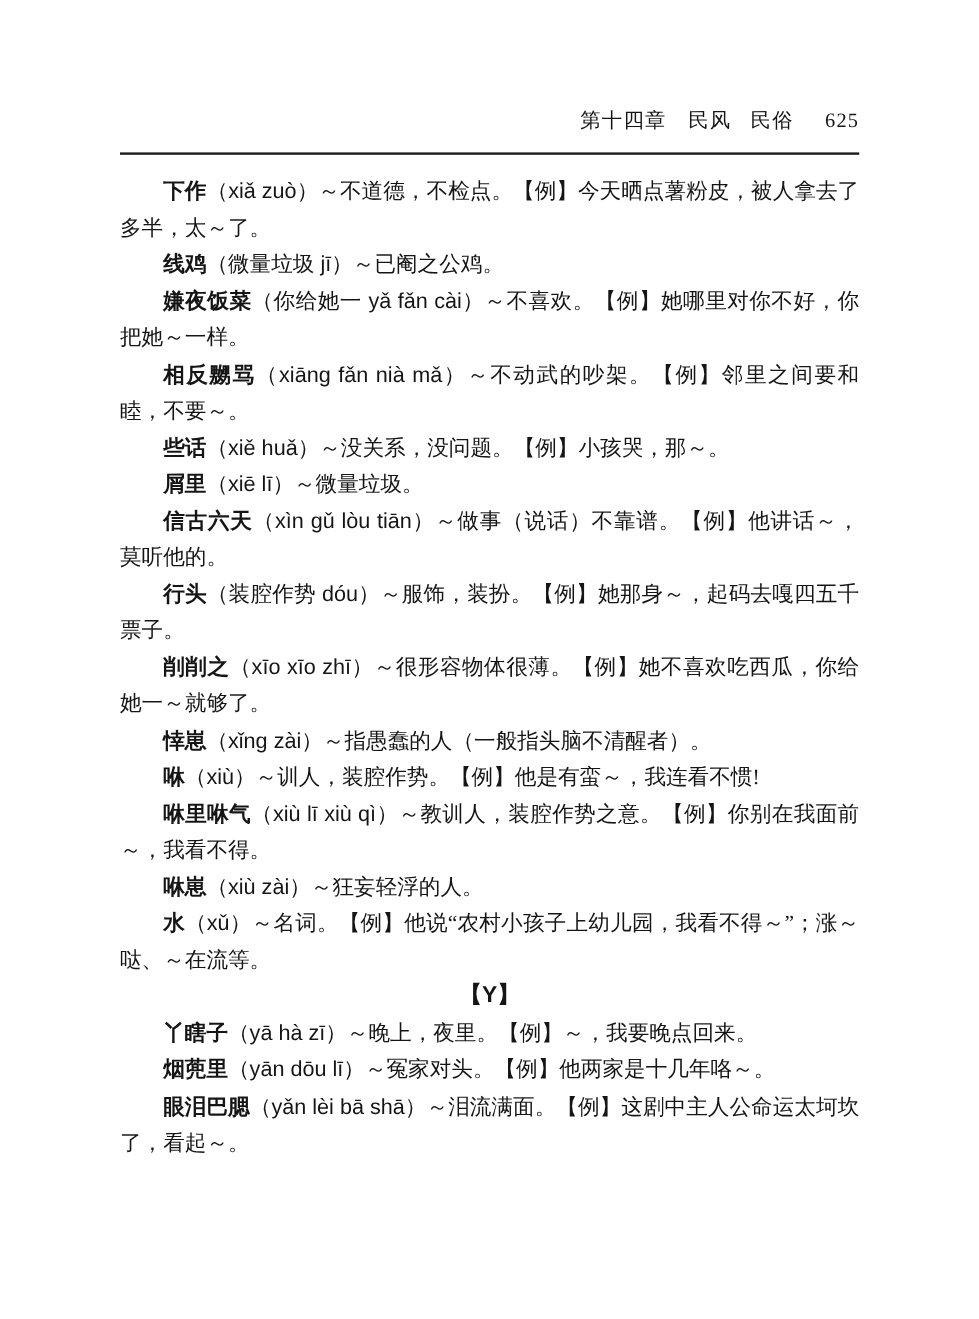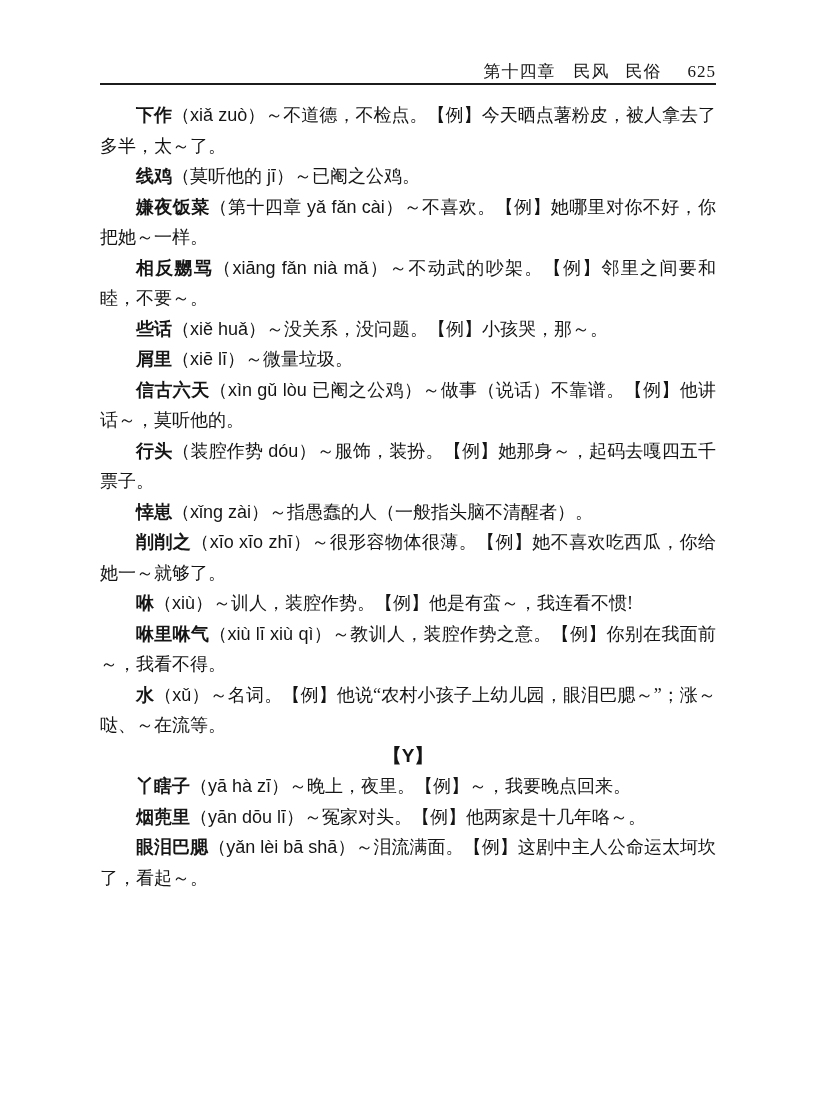--- a/index.html
+++ b/index.html
@@ -15,22 +15,22 @@
     font-family: "Liberation Serif", "DejaVu Serif", serif;
     overflow: hidden;
   }
   .page {
     position: absolute;
     left: 100px;
     top: 0;
     width: 616px;
   }
   .running-header {
-    margin-top: 60px;
-    padding-bottom: 0;
+    margin-top: 89px;
+    padding-bottom: 15px;
     border-bottom: 2px solid #1c1c1c;
     text-align: right;
     font-size: 17px;
     letter-spacing: 1px;
     white-space: nowrap;
   }
   .running-header .gap-sm { display: inline-block; width: 16px; }
   .running-header .gap-md { display: inline-block; width: 18px; }
   .running-header .gap-lg { display: inline-block; width: 26px; }
   .content {
@@ -65,31 +65,32 @@
 <body>
 
 <div class="page">
 
   <div class="running-header">
     <span>第十四章</span><span class="gap-md"></span><span>民风</span><span class="gap-sm"></span><span>民俗</span><span class="gap-lg"></span><span>625</span>
   </div>
 
   <div class="content" id="content">
       <p class="entry"><span class="term">下作</span><span class="pinyin">（xiǎ zuò）</span><span class="definition">～不道德，不检点。【例】今天晒点薯粉皮，被人拿去了多半，太～了。</span></p>
-      <p class="entry"><span class="term">线鸡</span><span class="pinyin">（莫听他的 jī）</span><span class="definition">～已阉之公鸡。</span></p>
-      <p class="entry"><span class="term">嫌夜饭菜</span><span class="pinyin">（第十四章 yǎ fǎn cài）</span><span class="definition">～不喜欢。【例】她哪里对你不好，你把她～一样。</span></p>
+      <p class="entry"><span class="term">线鸡</span><span class="pinyin">（微量垃圾 jī）</span><span class="definition">～已阉之公鸡。</span></p>
+      <p class="entry"><span class="term">嫌夜饭菜</span><span class="pinyin">（你给她一 yǎ fǎn cài）</span><span class="definition">～不喜欢。【例】她哪里对你不好，你把她～一样。</span></p>
       <p class="entry"><span class="term">相反嬲骂</span><span class="pinyin">（xiāng fǎn nià mǎ）</span><span class="definition">～不动武的吵架。【例】邻里之间要和睦，不要～。</span></p>
       <p class="entry"><span class="term">些话</span><span class="pinyin">（xiě huǎ）</span><span class="definition">～没关系，没问题。【例】小孩哭，那～。</span></p>
       <p class="entry"><span class="term">屑里</span><span class="pinyin">（xiē lī）</span><span class="definition">～微量垃圾。</span></p>
-      <p class="entry"><span class="term">信古六天</span><span class="pinyin">（xìn gǔ lòu 已阉之公鸡）</span><span class="definition">～做事（说话）不靠谱。【例】他讲话～，莫听他的。</span></p>
+      <p class="entry"><span class="term">信古六天</span><span class="pinyin">（xìn gǔ lòu tiān）</span><span class="definition">～做事（说话）不靠谱。【例】他讲话～，莫听他的。</span></p>
       <p class="entry"><span class="term">行头</span><span class="pinyin">（装腔作势 dóu）</span><span class="definition">～服饰，装扮。【例】她那身～，起码去嘎四五千票子。</span></p>
+      <p class="entry"><span class="term">削削之</span><span class="pinyin">（xīo xīo zhī）</span><span class="definition">～很形容物体很薄。【例】她不喜欢吃西瓜，你给她一～就够了。</span></p>
       <p class="entry"><span class="term">悻崽</span><span class="pinyin">（xǐng zài）</span><span class="definition">～指愚蠢的人（一般指头脑不清醒者）。</span></p>
-      <p class="entry"><span class="term">削削之</span><span class="pinyin">（xīo xīo zhī）</span><span class="definition">～很形容物体很薄。【例】她不喜欢吃西瓜，你给她一～就够了。</span></p>
       <p class="entry"><span class="term">咻</span><span class="pinyin">（xiù）</span><span class="definition">～训人，装腔作势。【例】他是有蛮～，我连看不惯!</span></p>
       <p class="entry"><span class="term">咻里咻气</span><span class="pinyin">（xiù lī xiù qì）</span><span class="definition">～教训人，装腔作势之意。【例】你别在我面前～，我看不得。</span></p>
-      <p class="entry"><span class="term">水</span><span class="pinyin">（xǔ）</span><span class="definition">～名词。【例】他说“农村小孩子上幼儿园，眼泪巴腮～”；涨～哒、～在流等。</span></p>
+      <p class="entry"><span class="term">咻崽</span><span class="pinyin">（xiù zài）</span><span class="definition">～狂妄轻浮的人。</span></p>
+      <p class="entry"><span class="term">水</span><span class="pinyin">（xǔ）</span><span class="definition">～名词。【例】他说“农村小孩子上幼儿园，我看不得～”；涨～哒、～在流等。</span></p>
       <p class="section-heading">【Y】</p>
       <p class="entry"><span class="term">丫瞎子</span><span class="pinyin">（yā hà zī）</span><span class="definition">～晚上，夜里。【例】～，我要晚点回来。</span></p>
       <p class="entry"><span class="term">烟蔸里</span><span class="pinyin">（yān dōu lī）</span><span class="definition">～冤家对头。【例】他两家是十几年咯～。</span></p>
       <p class="entry"><span class="term">眼泪巴腮</span><span class="pinyin">（yǎn lèi bā shā）</span><span class="definition">～泪流满面。【例】这剧中主人公命运太坷坎了，看起～。</span></p>
     </div>
 
 </div>
 
 </body></html>

